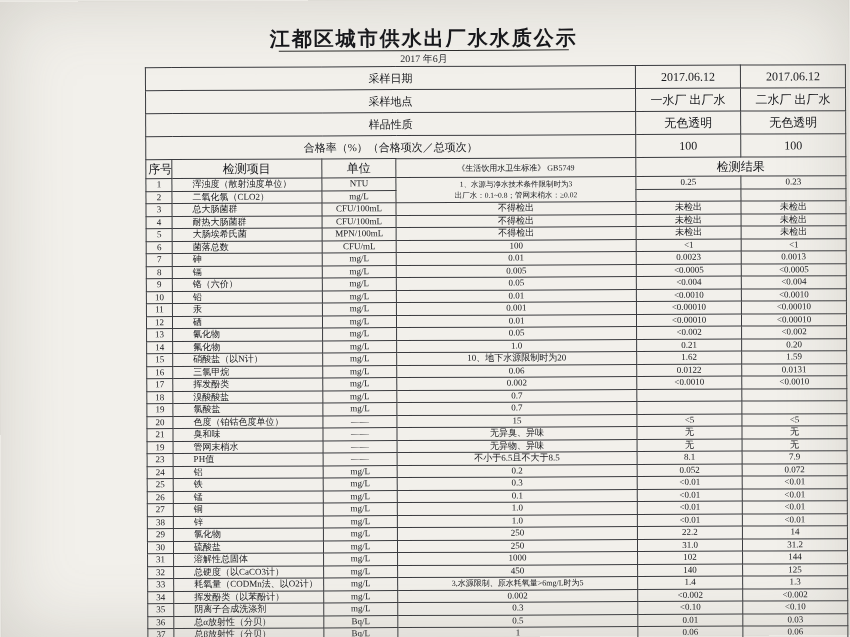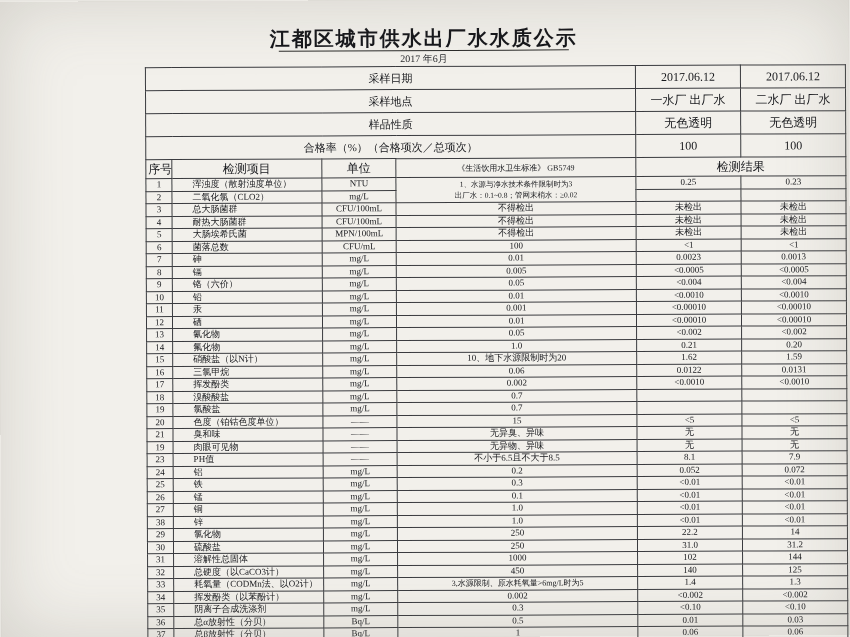--- a/index.html
+++ b/index.html
@@ -277,21 +277,21 @@
       <tr>
           <td class="c">21</td>
           <td class="l">臭和味</td>
           <td class="c">——</td>
           <td class="c">无异臭、异味</td>
           <td class="c">无</td>
           <td class="c">无</td>
         </tr>
       <tr>
           <td class="c">19</td>
-          <td class="l">肉眼可见物</td>
+          <td class="l">管网末梢水</td>
           <td class="c">——</td>
           <td class="c">无异物、异味</td>
           <td class="c">无</td>
           <td class="c">无</td>
         </tr>
       <tr>
           <td class="c">23</td>
           <td class="l">PH值</td>
           <td class="c">——</td>
           <td class="c">不小于6.5且不大于8.5</td>

